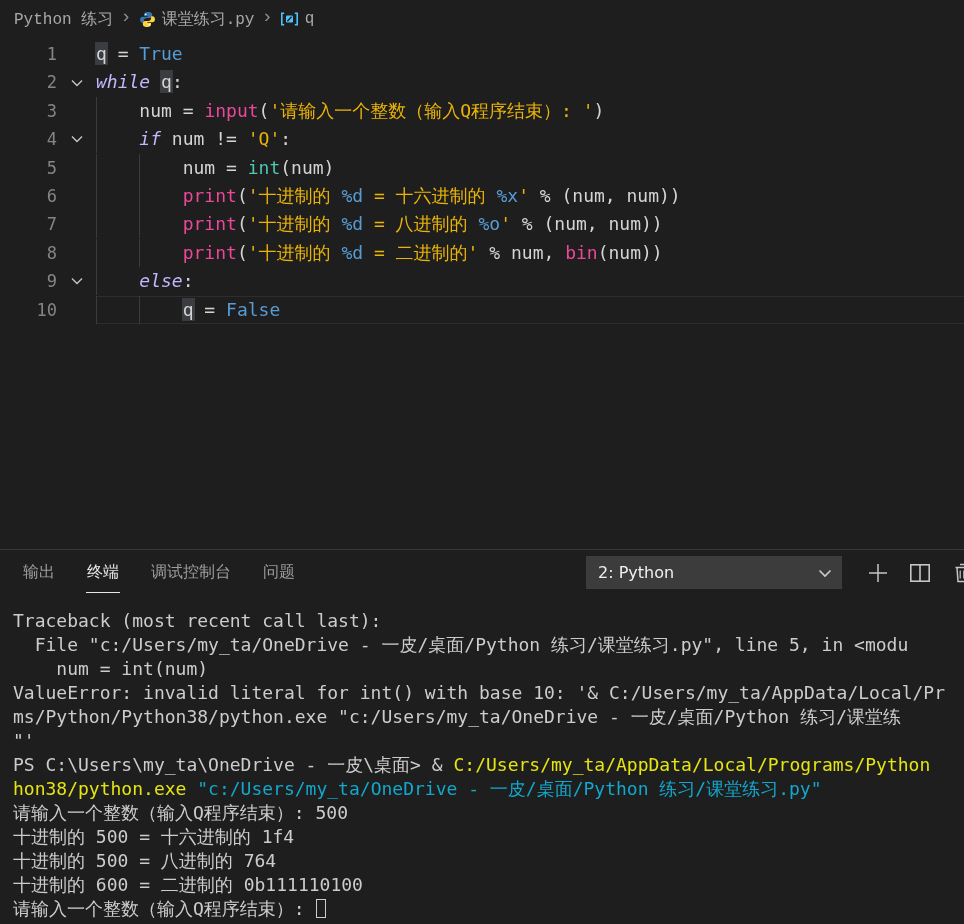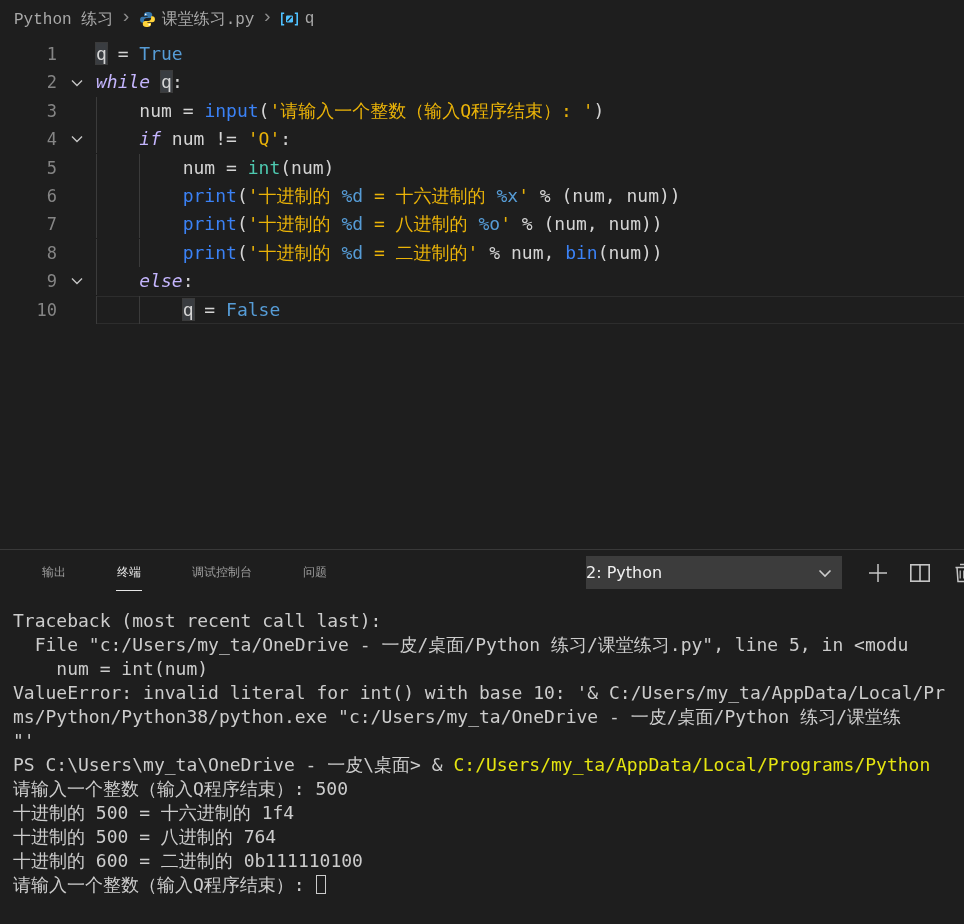--- a/index.html
+++ b/index.html
@@ -17,36 +17,36 @@
   .editor-lines { padding-top:2px; }
   .ed-row { display:flex; height:28.4px; line-height:28.4px; white-space:pre; }
   .gut-num { width:57px; text-align:right; color:#858585; font-size:17px; user-select:none; }
   .gut-fold { width:39px; display:flex; align-items:center; justify-content:center; }
   .gut-fold svg { display:block; }
   .ed-content { flex:1; color:#d4d4d4; }
   .ed-content.cur { box-shadow: inset 0 1px 0 rgba(255,255,255,0.07), inset 0 -1px 0 rgba(255,255,255,0.07); }
   .guide { display:inline-block; width:4ch; height:28px; border-left:1px solid #3b3b3b; vertical-align:top; }
   .tk-p { color:#d4d4d4; }
   .tk-k { color:#c4b5fd;font-style:italic; }
-  .tk-f { color:#3b82f6; }
+  .tk-f { color:#ec4899; }
   .tk-t { color:#4ec9b0; }
   .tk-s { color:#eab308; }
   .tk-b { color:#569cd6; }
   .tk-h { color:#d4d4d4; background:#3a3d41; outline:1px solid rgba(255,255,255,0.13); }
 
   
   .panel { border-top:1px solid #393939; }
   .panel-header { height:45px; display:flex; align-items:center; }
   .panel-tabs { display:flex; gap:30px; padding-left:22px; align-items:center; }
-  .panel-tab { position:relative; font-size:12px; color:#9d9d9d; cursor:pointer; padding:6px 1px;margin-left:19px; }
+  .panel-tab { position:relative; font-size:16px; color:#9d9d9d; cursor:pointer; padding:6px 1px; }
   .panel-tab.active { color:#e7e7e7; }
   .panel-tab.active::after { content:""; position:absolute; left:0; right:0; bottom:-4px; height:1.5px; background:#e7e7e7; }
   .panel-actions { margin-left:auto; display:flex; align-items:center; }
   .term-select { width:256px; height:33px; background:#3c3c3c; color:#f0f0f0; font-size:16px;
-                 display:flex; align-items:center; padding:0 10px 0 0; cursor:pointer; margin-right:22px; }
+                 display:flex; align-items:center; padding:0 10px 0 12px; cursor:pointer; margin-right:22px; }
   .term-select .chev { margin-left:auto; }
   .icon-btn { width:28px; height:28px; display:flex; align-items:center; justify-content:center; cursor:pointer; margin-right:14px; }
   .icon-btn:last-child { margin-right:-12px; }
   .icon-btn svg { display:block; }
 
   
   .terminal { padding:14px 0 0 13px; font-family:"DejaVu Sans Mono","Liberation Mono",monospace; font-size:18px; }
   .term-row { height:24px; line-height:24px; white-space:pre; overflow:hidden; }
   .tc-d { color:#cccccc; }
   .tc-y { color:#e5e510; }
@@ -149,19 +149,20 @@
   </div>
 
   <div class="terminal" id="terminal">
       <div class="term-row"><span class="tc-d">Traceback (most recent call last):</span></div>
       <div class="term-row"><span class="tc-d">  File "c:/Users/my_ta/OneDrive - 一皮/桌面/Python 练习/课堂练习.py", line 5, in &lt;modu</span></div>
       <div class="term-row"><span class="tc-d">    num = int(num)</span></div>
       <div class="term-row"><span class="tc-d">ValueError: invalid literal for int() with base 10: '&amp; C:/Users/my_ta/AppData/Local/Pr</span></div>
       <div class="term-row"><span class="tc-d">ms/Python/Python38/python.exe "c:/Users/my_ta/OneDrive - 一皮/桌面/Python 练习/课堂练</span></div>
       <div class="term-row"><span class="tc-d">"'</span></div>
       <div class="term-row"><span class="tc-d">PS C:\Users\my_ta\OneDrive - 一皮\桌面&gt; &amp; </span><span class="tc-y">C:/Users/my_ta/AppData/Local/Programs/Python</span></div>
+      <div class="term-row"><span class="tc-y">hon38/python.exe </span><span class="tc-c">"c:/Users/my_ta/OneDrive - 一皮/桌面/Python 练习/课堂练习.py"</span></div>
       <div class="term-row"><span class="tc-d">请输入一个整数（输入Q程序结束）: 500</span></div>
       <div class="term-row"><span class="tc-d">十进制的 500 = 十六进制的 1f4</span></div>
       <div class="term-row"><span class="tc-d">十进制的 500 = 八进制的 764</span></div>
       <div class="term-row"><span class="tc-d">十进制的 600 = 二进制的 0b111110100</span></div>
       <div class="term-row"><span class="tc-d">请输入一个整数（输入Q程序结束）: </span><span class="term-cursor"></span></div>
     </div>
 </div>
 
 </body></html>

